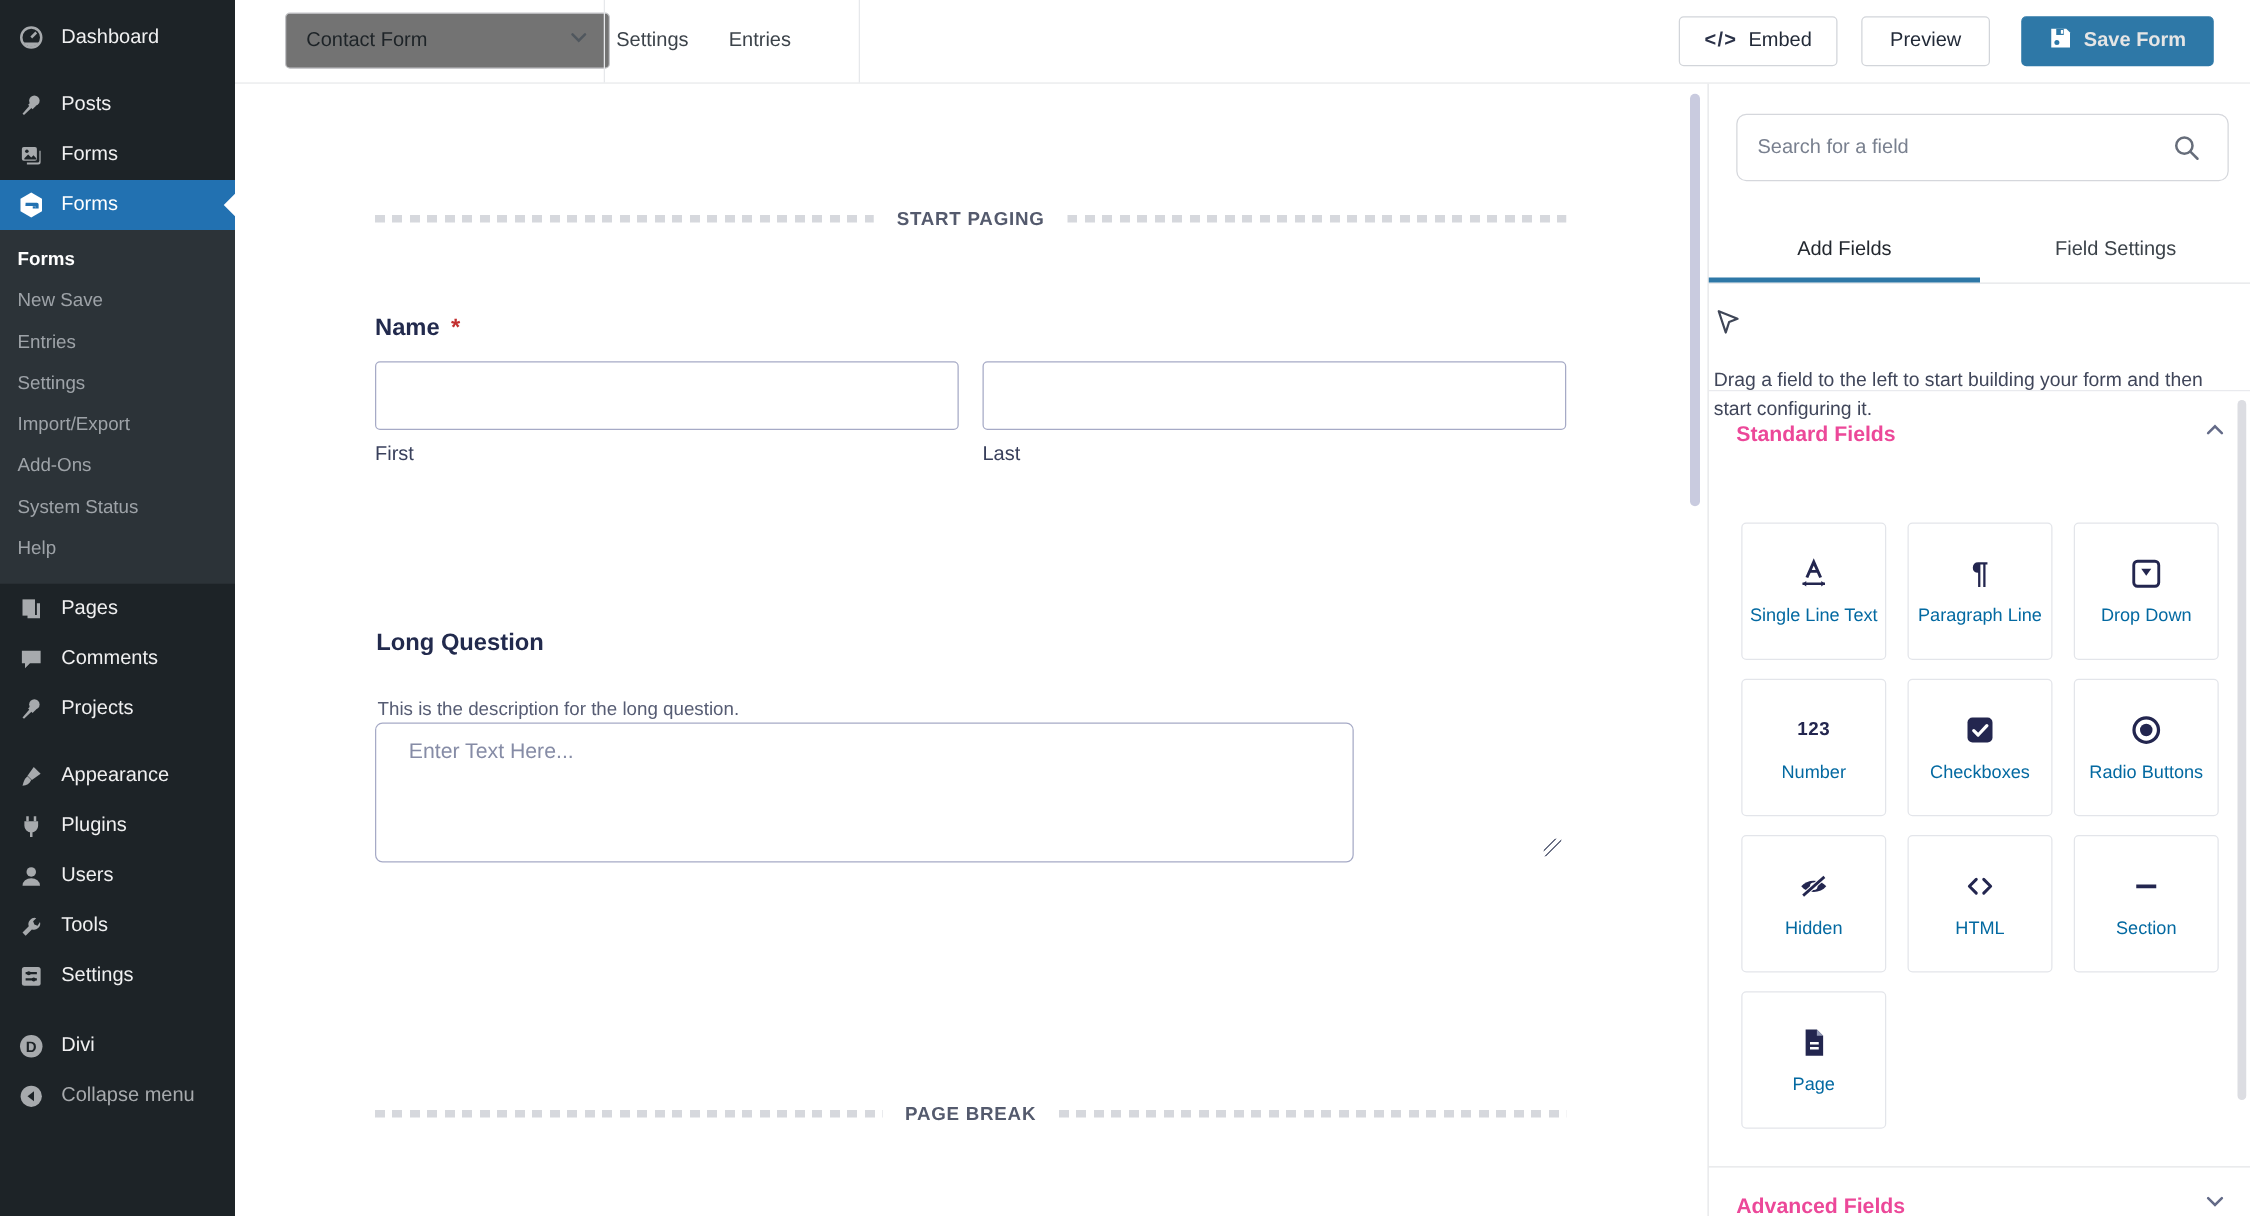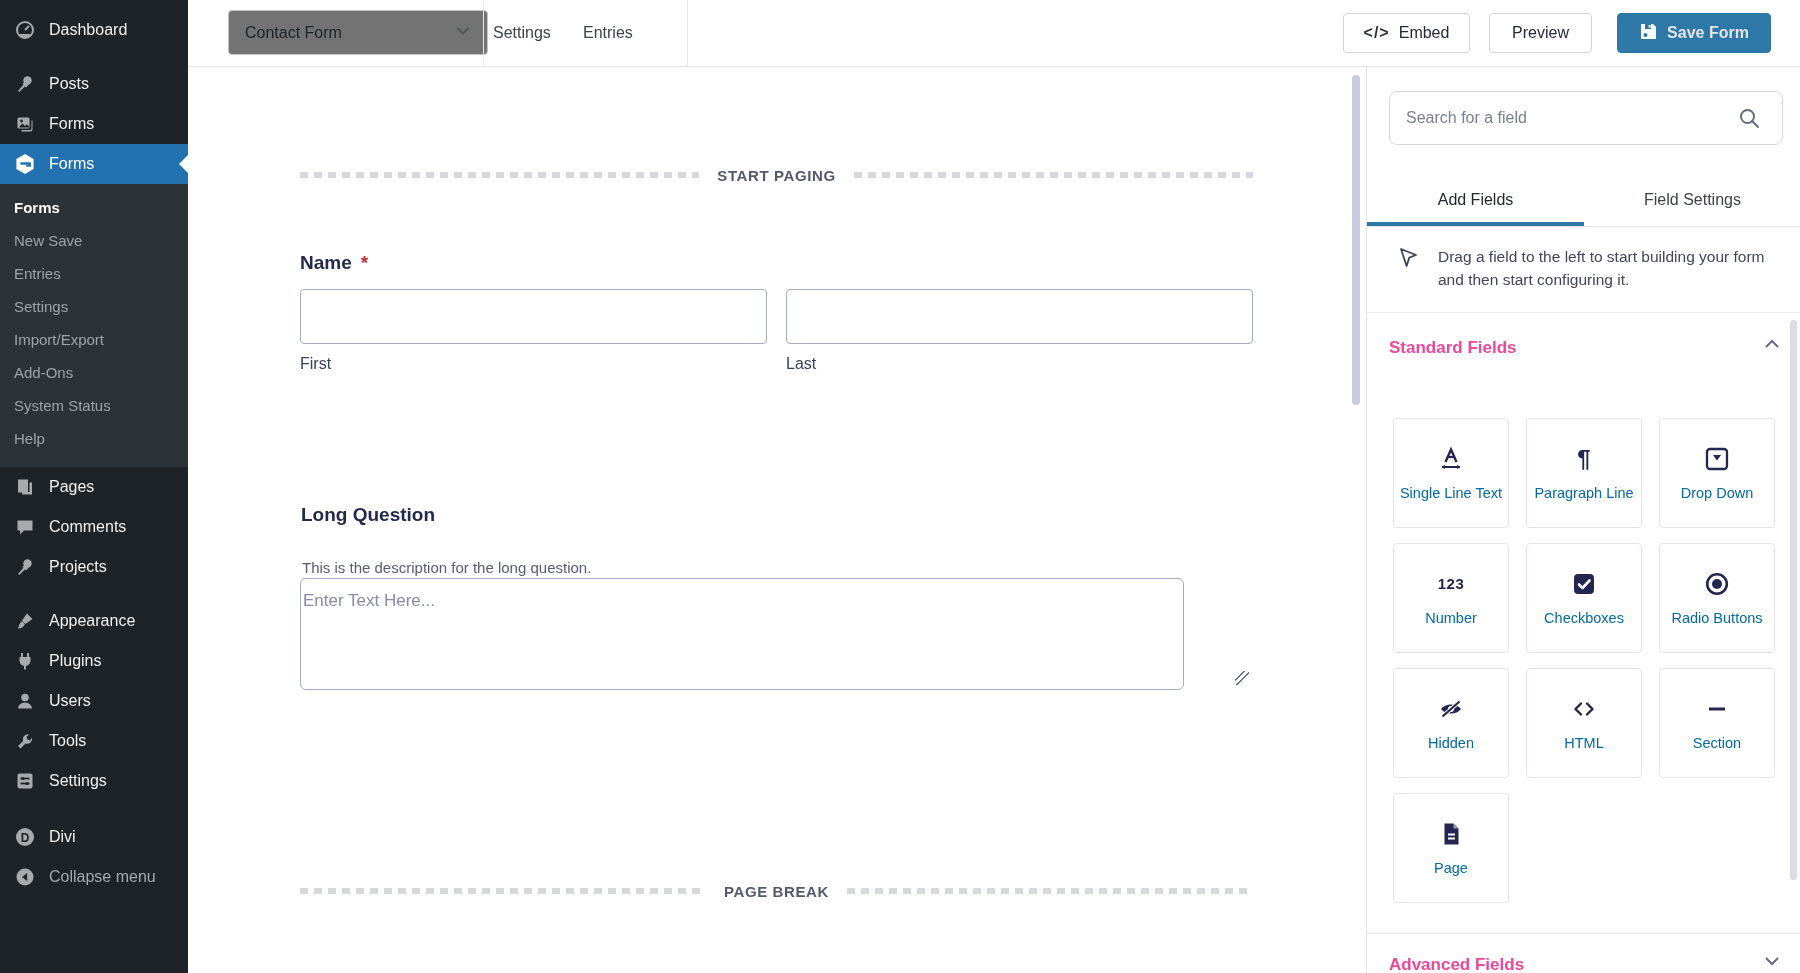--- a/index.html
+++ b/index.html
@@ -55,43 +55,43 @@
   .divider-label { font-size:15px; font-weight:700; letter-spacing:0.6px; color:#545a6d; white-space:nowrap; }
   #start-paging { top:100px; }
   #page-break { top:816px; }
 
   .gf-label { position:absolute; font-size:19px; font-weight:700; color:#222a4d; }
   .req { color:#c22f2f; margin-left:9px; font-weight:700; }
   .name-input { position:absolute; top:222px; width:467px; height:55px; background:#fff;
                 border:1px solid #a6aac6; border-radius:4px; font-size:16px; padding:0 12px; color:#222a4d; }
   .sublabel { position:absolute; top:288px; font-size:16px; color:#39405c; }
   #lq-desc { position:absolute; left:114px; top:492px; font-size:15px; color:#565c73; }
-  #lq-textarea { position:absolute; left:112px; top:511px; width:884px; height:112px;
-      border:1px solid #a6aac6; border-radius:6px; resize:none; padding:12px 2px;
+  #lq-textarea { position:absolute; left:112px; top:511px; width:783px; height:112px;
+      border:1px solid #a6aac6; border-radius:6px; resize:none; padding:12px 26px;
       font-family:"Liberation Sans", sans-serif; font-size:17px; color:#222a4d; background:#fff; }
   #lq-textarea::placeholder { color:#868ca6; }
   #resize-grip { position:absolute; left:1047px; top:604px; width:14px; height:14px;
       background:
         linear-gradient(135deg, transparent 0 6px, #6b7186 6px 7.5px, transparent 7.5px 10px, #6b7186 10px 11.5px, transparent 11.5px); }
   #canvas-scrollbar { position:absolute; left:1164px; top:8px; width:8px; height:330px;
       background:#c9cbdf; border-radius:4px; cursor:pointer; }
 
   
   #sidebar { position:absolute; left:1366px; top:67px; width:434px; height:906px;
              background:#fff; border-left:1px solid #e3e5e8; }
   #field-search { position:absolute; left:22px; top:24px; width:394px; height:54px;
       border:1px solid #d5d7dc; border-radius:8px; font-size:16px; color:#3c4152;
       padding:0 50px 0 16px; font-family:"Liberation Sans", sans-serif; }
   #field-search::placeholder { color:#79808f; }
   #search-icon { position:absolute; left:370px; top:39px; cursor:pointer; }
   #sidebar-tabs { position:absolute; left:0; top:108px; width:434px; height:52px;
       display:flex; border-bottom:1px solid #e3e5e8; }
   .sb-tab { flex:1; text-align:center; line-height:50px; font-size:16px; color:#3c434a; cursor:pointer; }
   .sb-tab.active { color:#23282f; border-bottom:4px solid #2e78a7; }
-  #hint { position:absolute; left:30px; top:178px; width:392px; display:flex; gap:17px; }
+  #hint { position:absolute; left:4px; top:178px; width:392px; display:flex; gap:17px;flex-direction:column; }
   #hint .txt { font-size:15.5px; line-height:23px; color:#40465a; }
   #hint-border { position:absolute; left:0; top:245px; width:434px; height:1px; background:#e9eaee; }
   .group-header { position:absolute; left:22px; width:392px; display:flex;
       justify-content:space-between; align-items:flex-end; font-size:17px; font-weight:700;
       color:#ec4899; cursor:pointer;gap:36px; }
   #standard-header { top:268px; }
   #advanced-header { top:885px; }
   #field-grid { position:absolute; left:26px; top:351px; width:383px;
       display:grid; grid-template-columns:repeat(3,116px); gap:15px 17px; }
   .field-card { height:110px; background:#fff; border:1px solid #e3e5ea; border-radius:4px;

